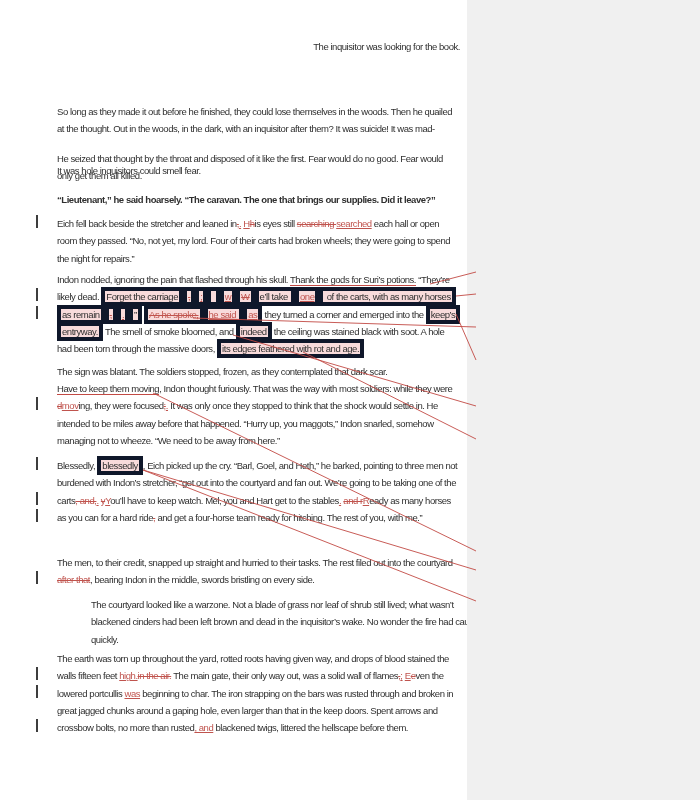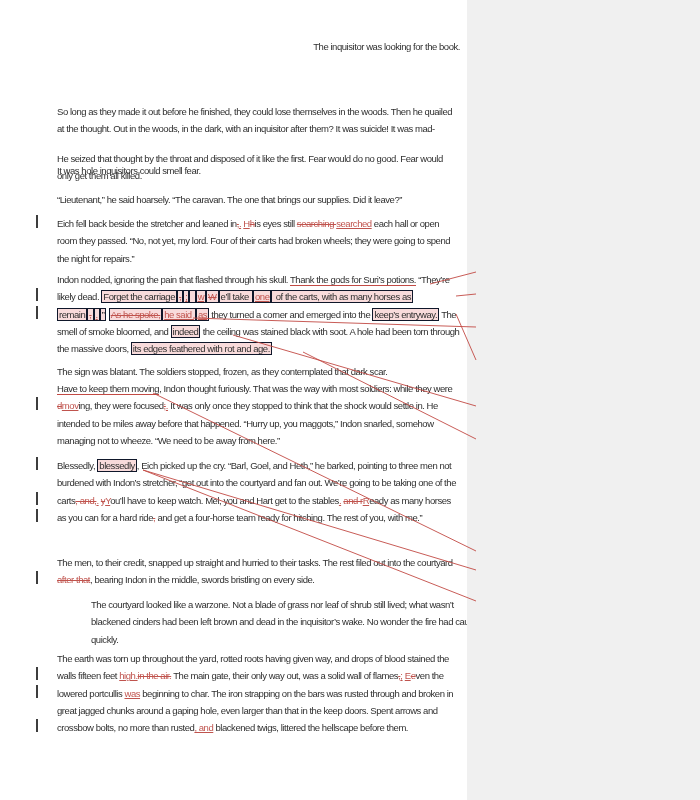--- a/index.html
+++ b/index.html
@@ -5,35 +5,35 @@
   html,body{margin:0;padding:0}
   body{width:700px;height:800px;position:relative;overflow:hidden;background:#ffffff;
        font-family:"Liberation Sans",sans-serif;}
   .pane{position:absolute;left:467px;top:0;width:233px;height:800px;background:#f0f0f0;}
   .doc p{position:absolute;left:57px;width:403px;margin:0;font-size:9.5px;line-height:17.3px;
          letter-spacing:-0.45px;color:#2f2f2f;}
   .it{}
   .fmt{border-bottom:1px solid #c24a44}
   .del{color:#c0544e;text-decoration:line-through}
   .ins{color:#c0544e;text-decoration:underline}
-  .hl{background:#f8dbdb;border:1px solid #0f172a;padding:0 1px;
+  .hl{background:#f8dbdb;border:4px solid #0f172a;padding:0 1px;
       box-decoration-break:clone;-webkit-box-decoration-break:clone}
   .bar{position:absolute;left:36px;width:2px;height:13px;background:#3d3d3d}
   svg.conn{position:absolute;left:0;top:0;pointer-events:none}
 </style>
 </head>
 <body>
 
 <div class="page">
   <div class="doc" id="doc">
       <p style="top: 38px; text-align: right;"><span>The inquisitor was looking for the book.</span></p>
       <p style="top: 67px; margin-top: 36px;"><span>So long as they made it out before he finished, they could lose themselves in the woods. Then he quailed at the thought. Out in the woods, in the dark, with an inquisitor after them? It was suicide! It was mad-</span></p>
       <p style="top: 133px; margin-top: 17px;"><span>He seized that thought by the throat and disposed of it like the first. Fear would do no good. Fear would only get them all killed.</span></p>
       <p style="top: 162px;"><span>It was hole inquisitors could smell fear.</span></p>
-      <p style="top: 191px;"><span>“Lieutenant,” he said hoarsely. “The caravan. The one that brings our supplies. Did it leave?”</span></p>
+      <p style="top: 191px; font-weight: bold;"><span>“Lieutenant,” he said hoarsely. “The caravan. The one that brings our supplies. Did it leave?”</span></p>
       <p style="top: 215px;"><span>Eich fell back beside the stretcher and leaned in</span><span class="del">,</span><span class="ins">.</span><span> </span><span class="ins">H</span><span class="del">h</span><span>is eyes still </span><span class="del">searching </span><span class="ins">searched</span><span> each hall or open room they passed. “No, not yet, my lord. Four of their carts had broken wheels; they were going to spend the night for repairs.”</span></p>
       <p style="top: 271px;"><span>Indon nodded, ignoring the pain that flashed through his skull. </span><span class="it fmt">Thank the gods for Suri’s potions.</span><span> “They’re likely dead. </span><span class="hl">Forget the carriage</span><span class="hl del">,</span><span class="hl ins">;</span><span class="hl"> </span><span class="hl ins">w</span><span class="hl del">W</span><span class="hl">e’ll take </span><span class="hl ins">one</span><span class="hl"> of the carts, with as many horses as remain</span><span class="hl del">,</span><span class="hl ins">.</span><span class="hl">”</span><span> </span><span class="hl del">As he spoke,</span><span class="hl ins">he said </span><span class="hl ins">as</span><span> they turned a corner and emerged into the </span><span class="hl">keep’s entryway.</span><span> The smell of smoke bloomed, and </span><span class="hl">indeed</span><span> the ceiling was stained black with soot. A hole had been torn through the massive doors, </span><span class="hl">its edges feathered with rot and age.</span></p>
       <p style="top: 363px;"><span>The sign was blatant. The soldiers stopped, frozen, as they contemplated that dark scar.</span></p>
       <p style="top: 380px;"><span class="it fmt">Have to keep them moving</span><span>, Indon thought furiously. That was the way with most soldiers: while they were </span><span class="del">d</span><span class="ins">mov</span><span>ing, they were focused</span><span class="del">;</span><span class="ins">.</span><span> It was only once they stopped to think that the shock would settle in. He intended to be miles away before that happened. “Hurry up, you maggots,” Indon snarled, somehow managing not to wheeze. “We need to be away from here.”</span></p>
       <p style="top: 457px;"><span>Blessedly, </span><span class="hl it">blessedly</span><span>, Eich picked up the cry. “Barl, Goel, and Heth,” he barked, pointing to three men not burdened with Indon’s stretcher, “get out into the courtyard and fan out. We’re going to be taking one of the carts</span><span class="del">, and,</span><span class="ins">.</span><span> </span><span class="del">y</span><span class="ins">Y</span><span>ou’ll have to keep watch. Mel, you and Hart get to the stables</span><span class="ins">.</span><span> </span><span class="del">and r</span><span class="ins">R</span><span>eady as many horses as you can for a hard ride</span><span class="del">,</span><span> and get a four-horse team ready for hitching. The rest of you, with me.”</span></p>
       <p style="top: 554px;"><span>The men, to their credit, snapped up straight and hurried to their tasks. The rest filed out into the courtyard</span><span class="del"> after that</span><span>, bearing Indon in the middle, swords bristling on every side.</span></p>
       <p style="top: 596px; margin-left: 34px;"><span>The courtyard looked like a warzone. Not a blade of grass nor leaf of shrub still lived; what wasn’t blackened cinders had been left brown and dead in the inquisitor’s wake. No wonder the fire had caught so quickly.</span></p>
       <p style="top: 650px;"><span>The earth was torn up throughout the yard, rotted roots having given way, and drops of blood stained the walls fifteen feet </span><span class="ins">high.</span><span class="del">in the air.</span><span> The main gate, their only way out, was a solid wall of flames</span><span class="del">,</span><span class="ins">;</span><span> </span><span class="ins">E</span><span class="del">e</span><span>ven the lowered portcullis </span><span class="ins">was</span><span> beginning to char. The iron strapping on the bars was rusted through and broken in great jagged chunks around a gaping hole, even larger than that in the keep doors. Spent arrows and crossbow bolts, no more than rusted</span><span class="ins">, and</span><span> blackened twigs, littered the hellscape before them.</span></p>
     </div>
   <div id="bars">

